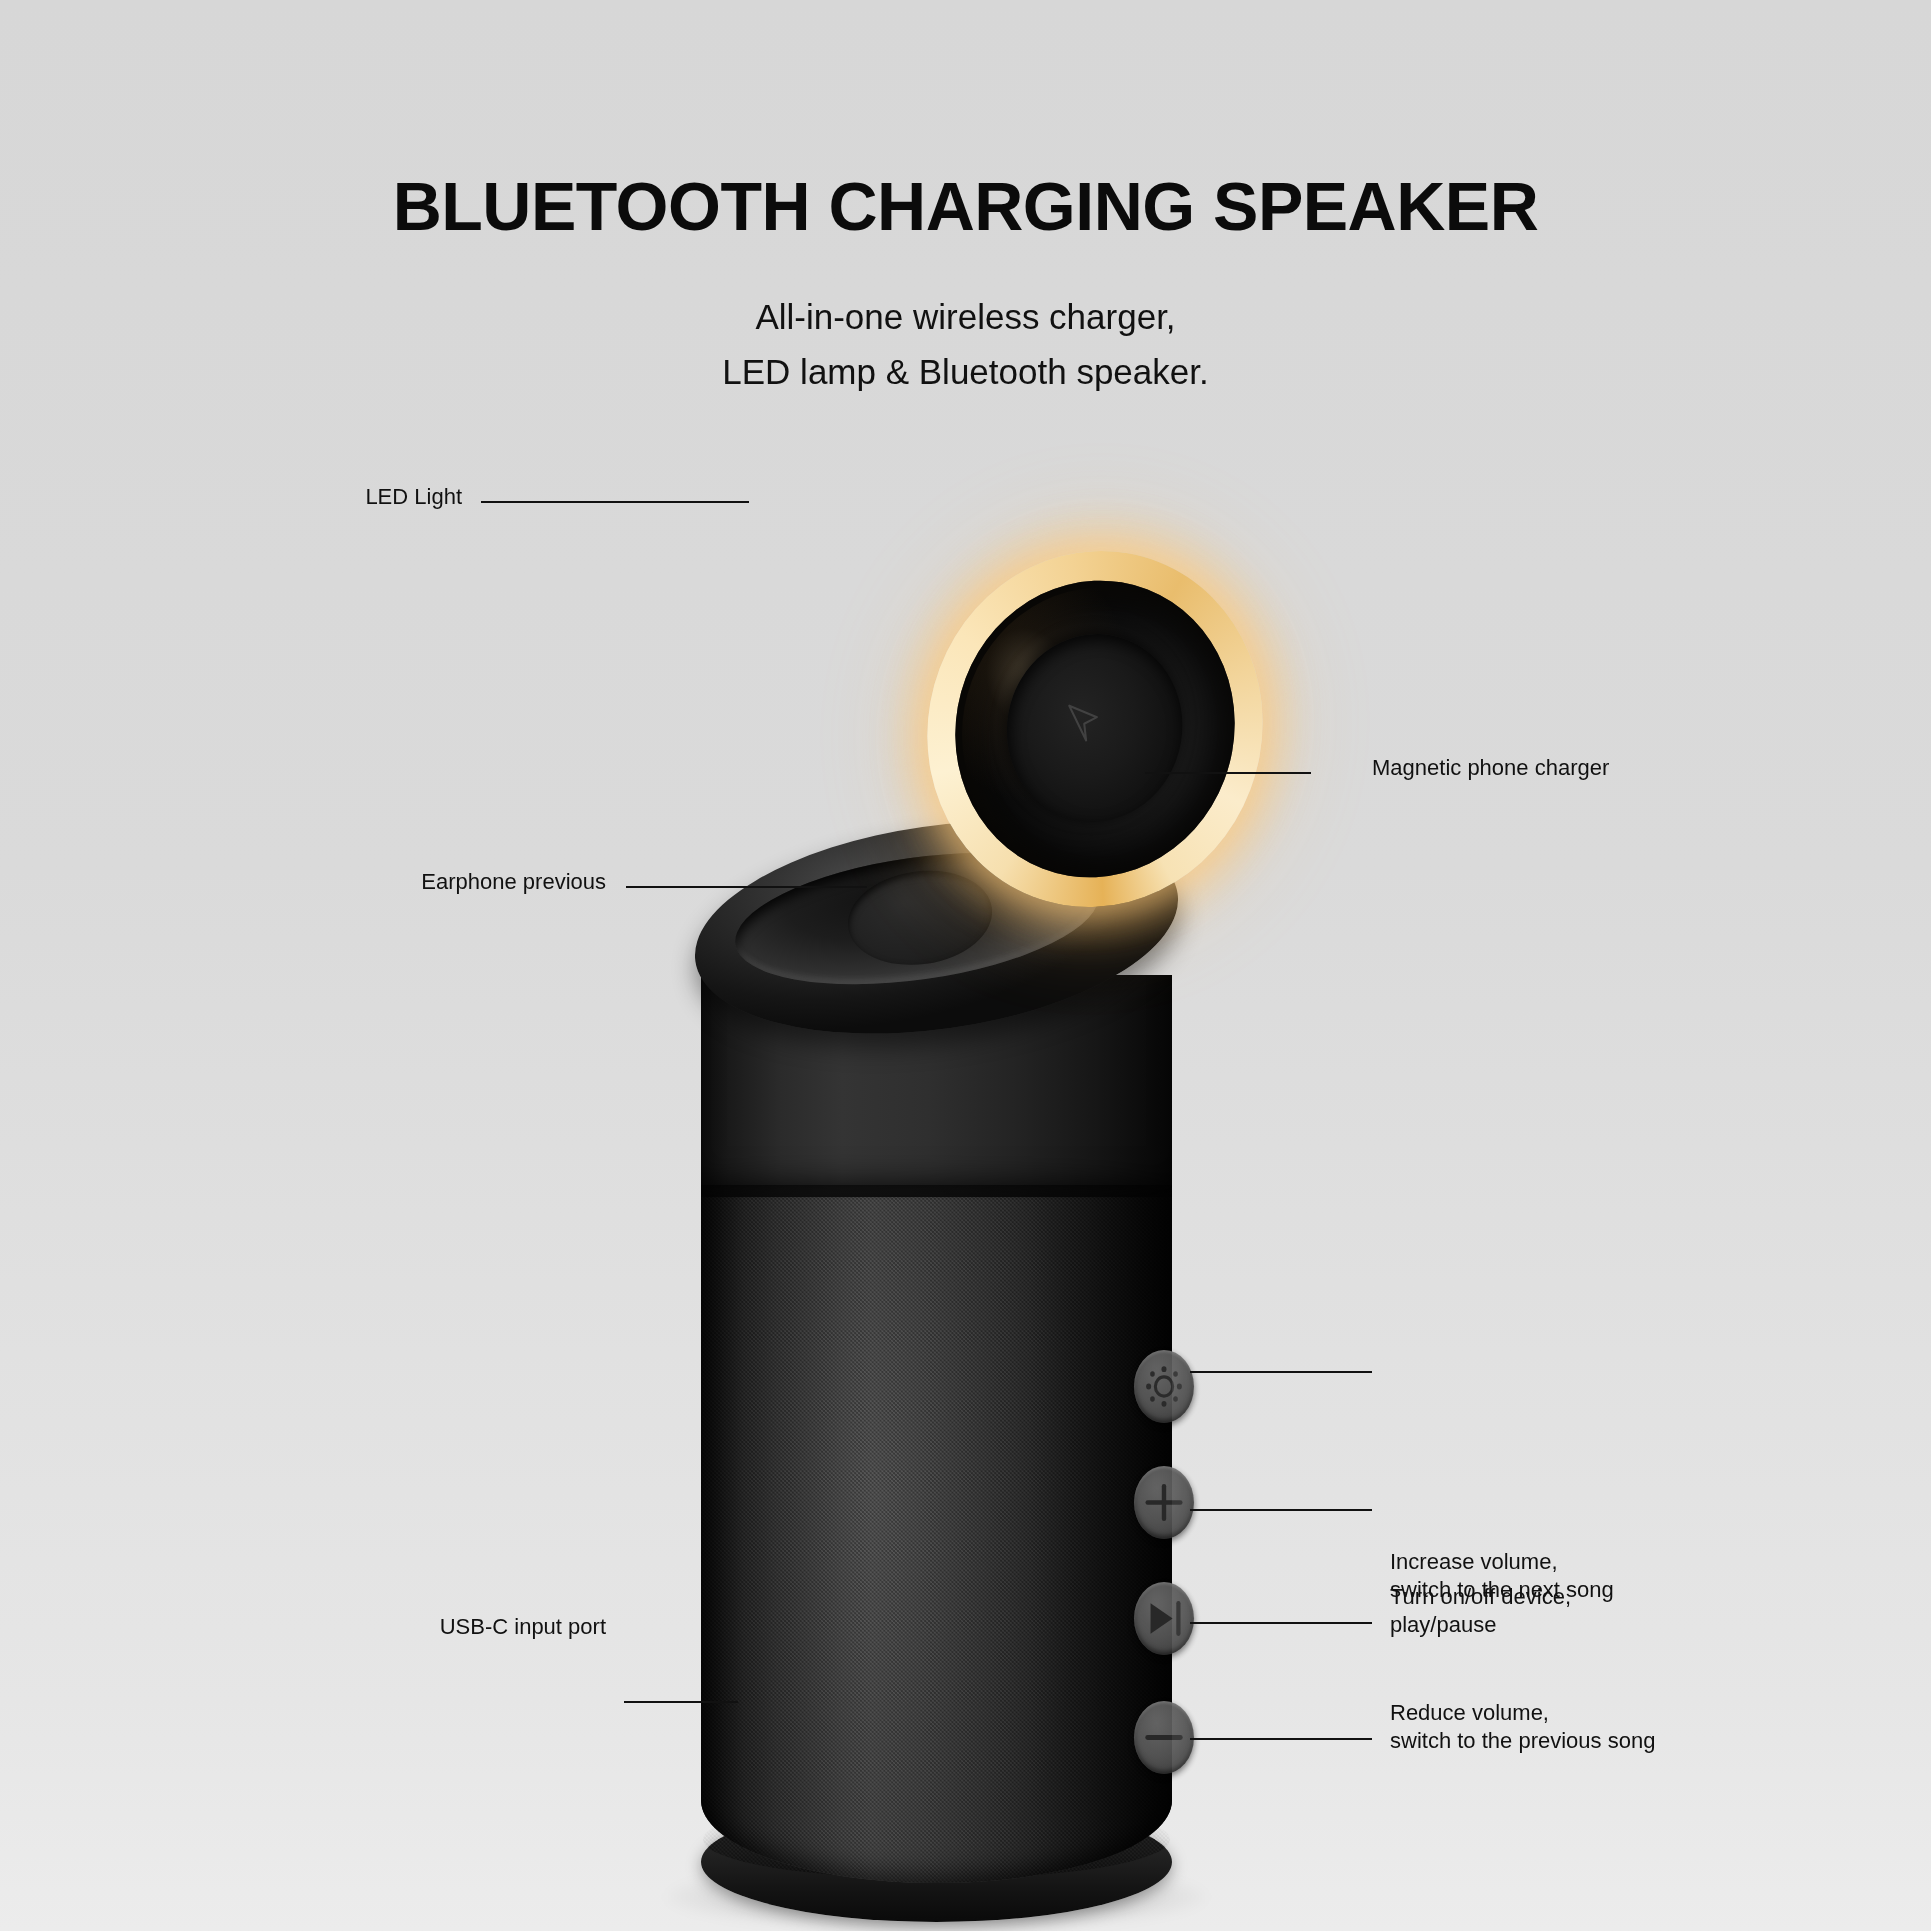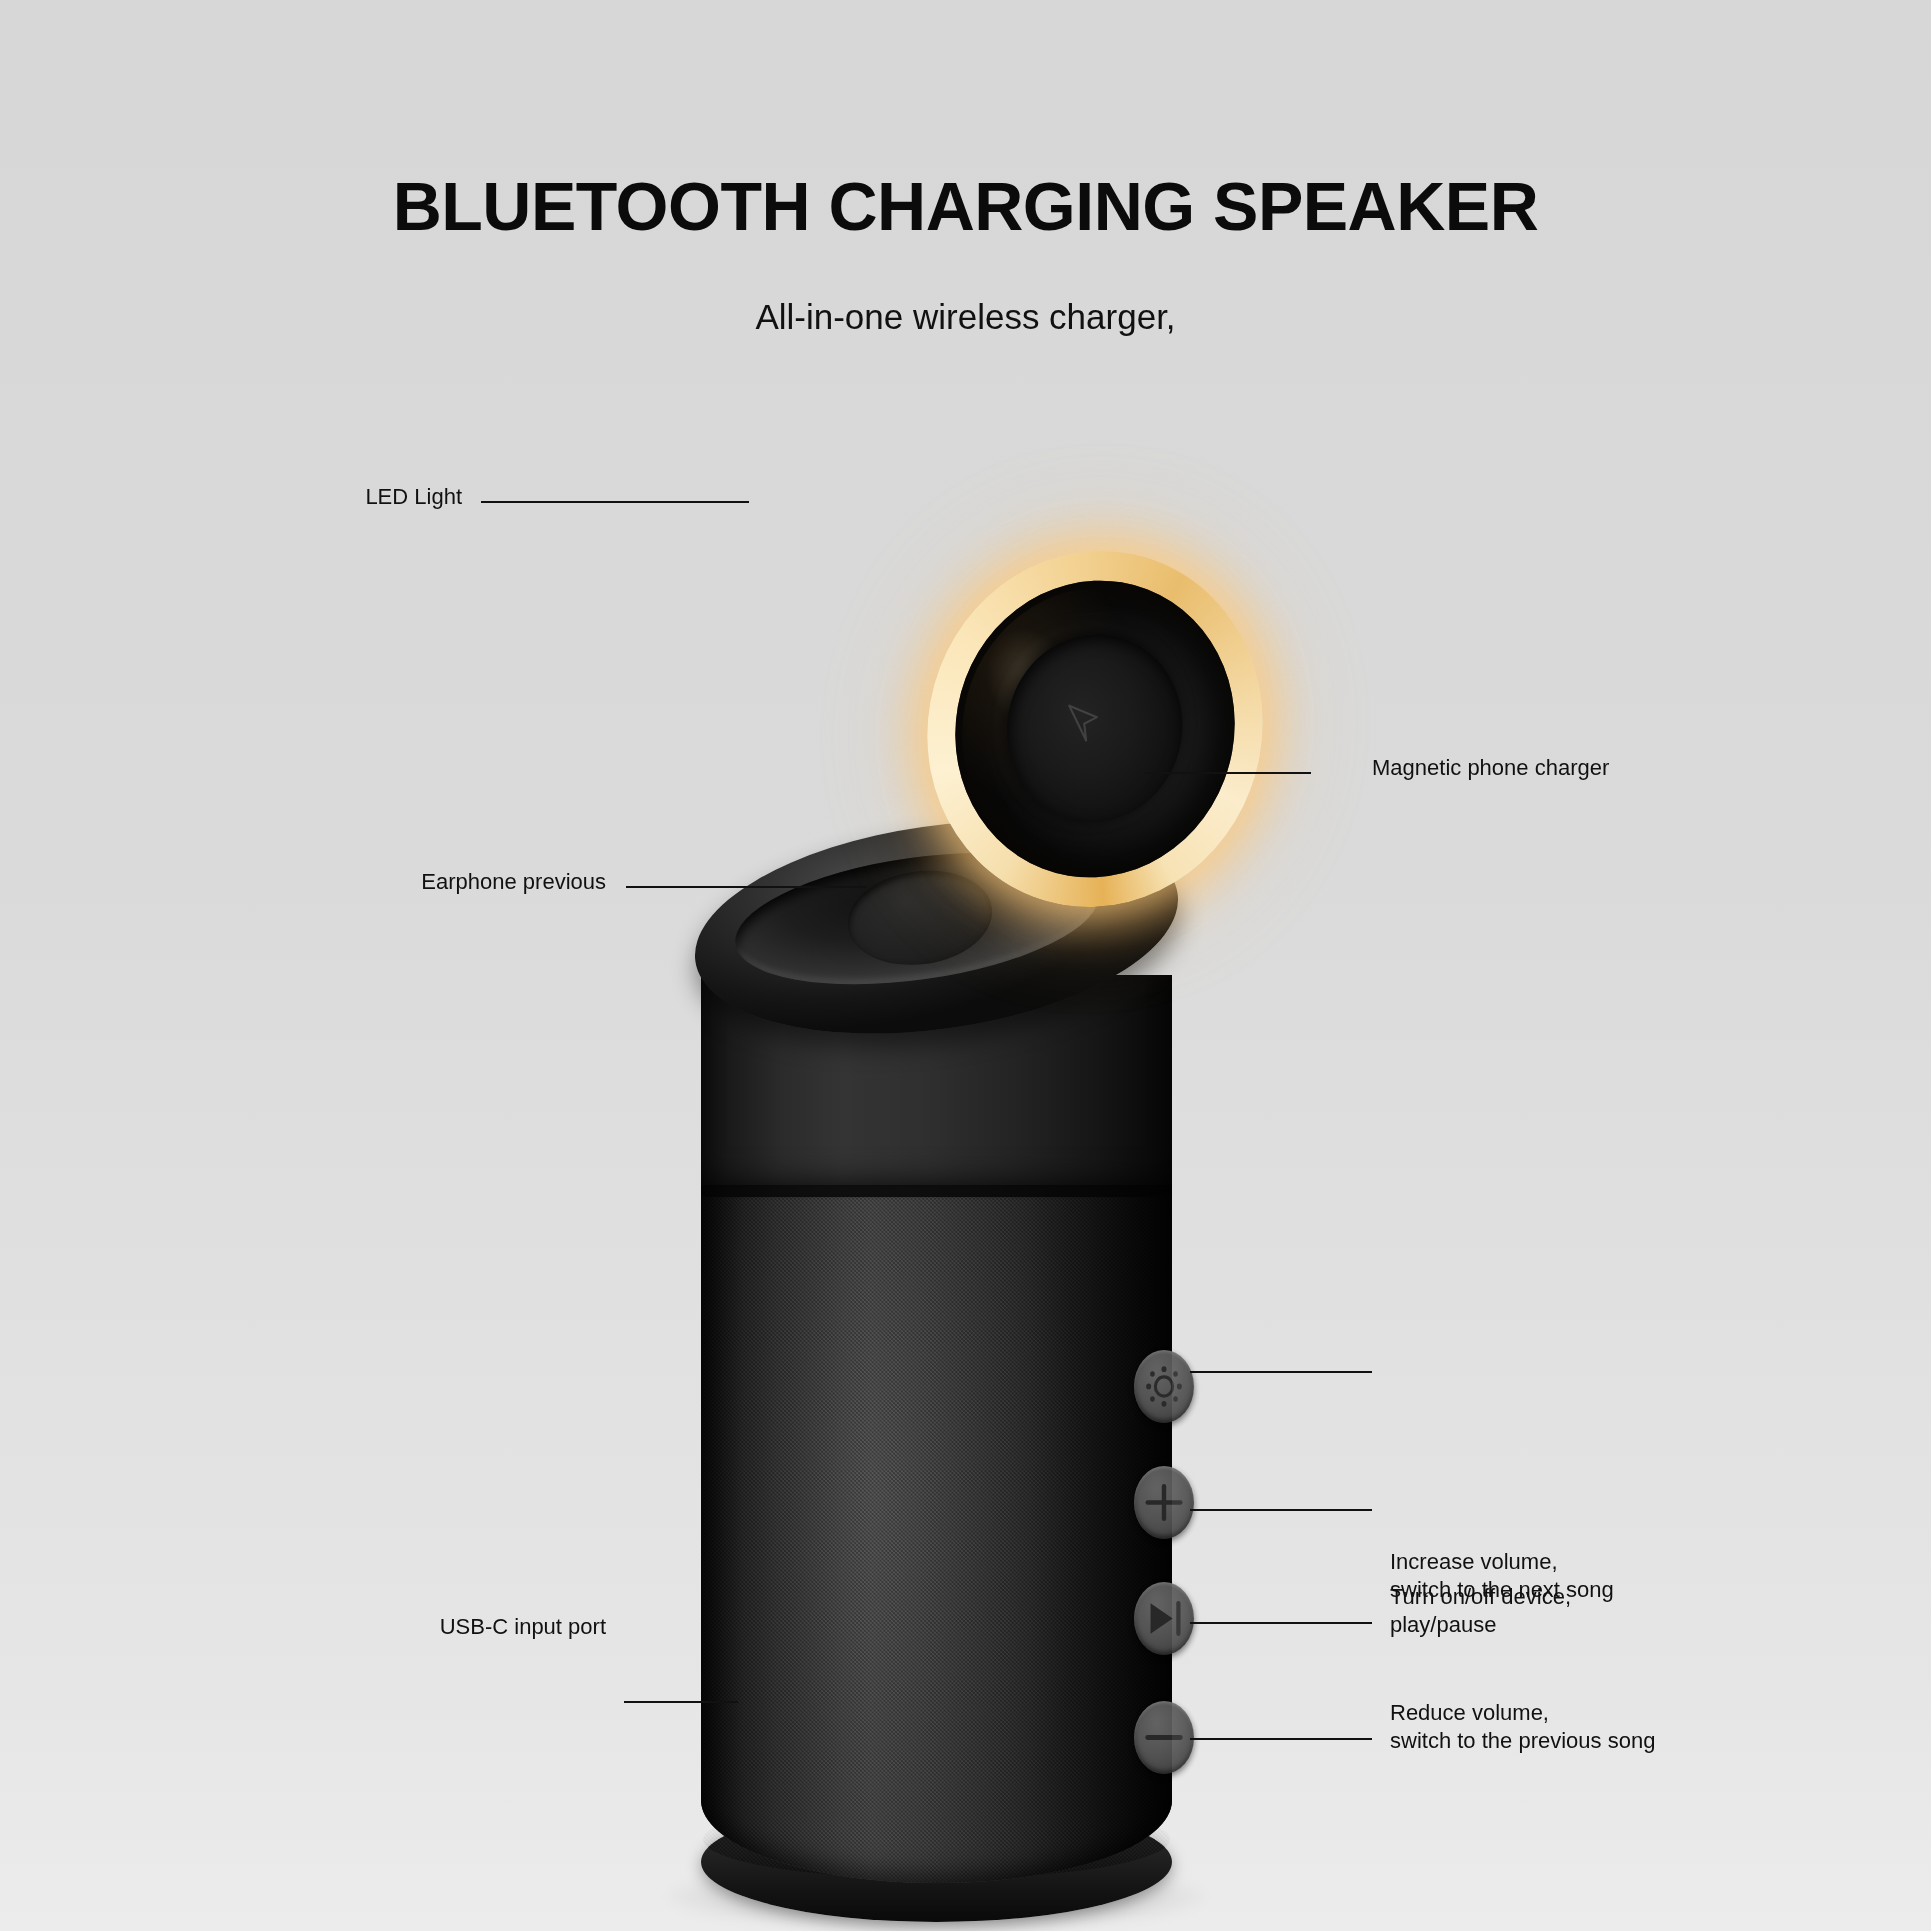--- a/index.html
+++ b/index.html
@@ -266,20 +266,21 @@
   }
 </style>
 </head>
 <body>
 
 <div id="page">
 
   <div class="title">BLUETOOTH CHARGING SPEAKER</div>
   <div class="subtitle">
     <div>All-in-one wireless charger,</div>
+    <div>LED lamp &amp; Bluetooth speaker.</div>
   </div>
 
   <div id="product">
 
     <div class="floor-shadow"></div>
 
     <div class="fabric-bottom"></div>
     <div class="fabric-body"></div>
 
     <div class="collar"></div>

